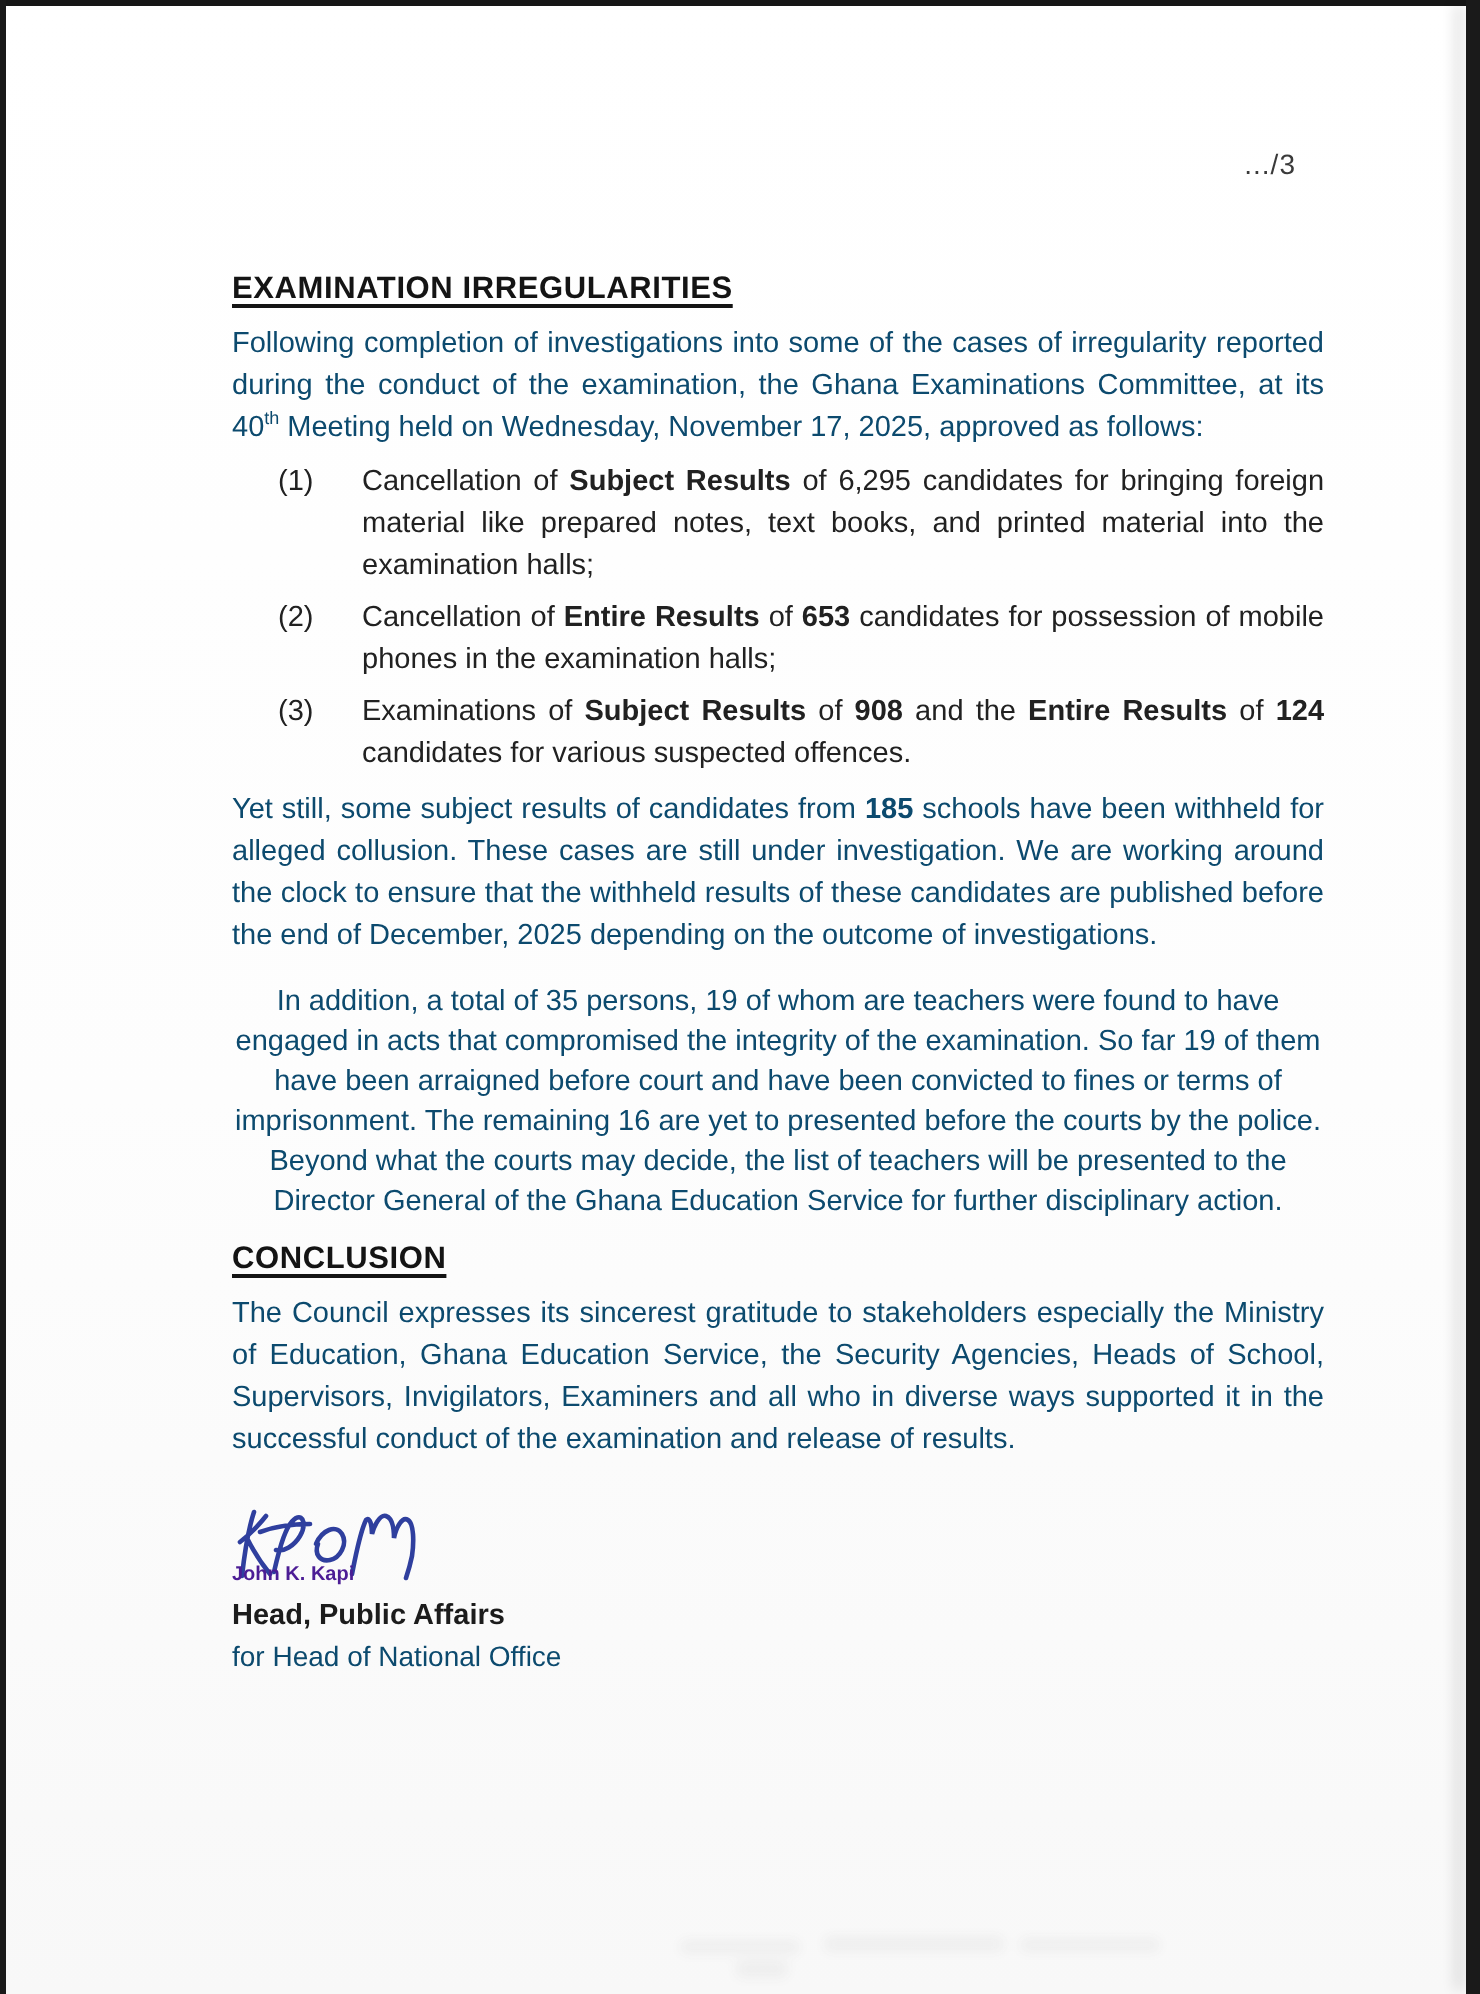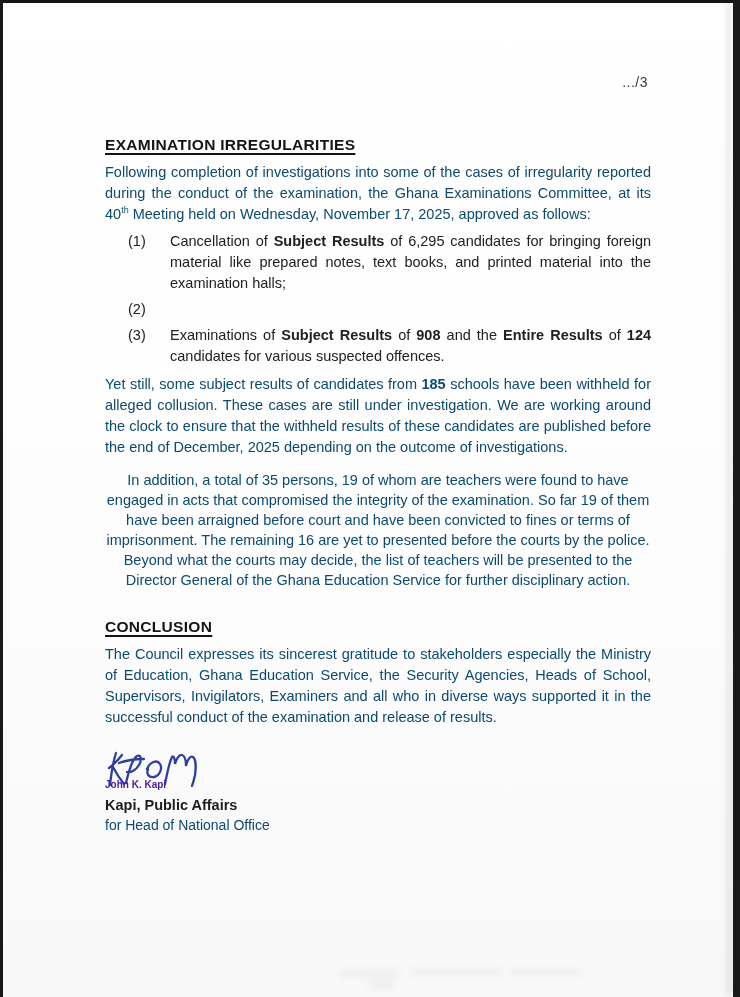--- a/index.html
+++ b/index.html
@@ -18,21 +18,21 @@
   .edge-left  { position:absolute; top:0; left:0; bottom:0; width:3px; background:#191919; }
   .edge-right { position:absolute; top:0; right:0; bottom:0; width:7px; background:#1a1a1a;
                 box-shadow:-7px 0 7px -2px rgba(0,0,0,0.18); }
 
   .pagemark {
     position:absolute; top:74px; left:560px; width:88px;
     text-align:right; font-size:14px; color:#3a3a3a; letter-spacing:0.5px;
   }
 
   .doc {
-    position:absolute; left:105px; top:136px; width:546px;
+    position:absolute; left:116px; top:136px; width:546px;
   }
 
   h1.sec {
     margin:0 0 8px 0;
     font-size:15.5px; font-weight:700; color:#141414;
     letter-spacing:0.3px;
     text-decoration:underline;
     text-decoration-thickness:2px;
     text-underline-offset:3px;
   }
@@ -53,21 +53,21 @@
   }
   .list-item .item-text {
     flex:1; font-size:14.5px; line-height:21px; text-align:justify;
   }
 
   p.withheld { margin-top:7px; }
   p.prosecutions {
     margin-top:12px; line-height:20px; text-align:center;
   }
 
-  h1.sec.conclusion { margin-top:28px; }
+  h1.sec.conclusion { margin-top:10px; }
   .conclusion-wrap { margin-top:10px; }
   .conclusion-wrap p.body { margin-top:7px; }
 
   .signature-block { margin-top:20px; position:relative; }
   .sig-svg { display:block; margin:0 0 -13px -3px; }
   .sig-name  { font-size:10px; font-weight:700; line-height:20px; color:#4c1d95; }
   .sig-title { font-size:14.5px; font-weight:700; line-height:20px; color:#1c1c1c; }
   .sig-cap   { font-size:14px;  font-weight:400; line-height:20px; color:#0c4a6e; }
 
   
@@ -94,20 +94,21 @@
 
   <p class="body gap-after"><span>Following completion of investigations into some of the cases of irregularity reported during the conduct of the examination, the Ghana Examinations Committee, at its 40</span><sup>th</sup><span> Meeting held on Wednesday, November 17, 2025, approved as follows:</span></p>
 
   <div class="list">
     <div class="list-item">
       <span class="marker">(1)</span>
       <span class="item-text"><span>Cancellation of </span><span style="font-weight: 700;">Subject Results</span><span> of </span><span style="font-weight: 400; margin-top: 37px;">6,295</span><span> candidates for bringing foreign material like prepared notes, text books, and printed material into the examination halls;</span></span>
     </div>
     <div class="list-item">
       <span class="marker">(2)</span>
+      <span class="item-text"><span>Cancellation of </span><span style="font-weight: 700;">Entire Results</span><span> of </span><span style="font-weight: 700;">653</span><span> candidates for possession of mobile phones in the examination halls;</span></span>
     </div>
     <div class="list-item">
       <span class="marker">(3)</span>
       <span class="item-text"><span>Examinations of </span><span style="font-weight: 700;">Subject Results</span><span> of </span><span style="font-weight: 700;">908</span><span> and the </span><span style="font-weight: 700;">Entire Results</span><span> of </span><span style="font-weight: 700;">124</span><span> candidates for various suspected offences.</span></span>
     </div>
   </div>
 
   <p class="body withheld"><span>Yet still, some subject results of candidates from </span><span style="font-weight: 700;">185</span><span> schools have been withheld for alleged collusion. These cases are still under investigation. We are working around the clock to ensure that the withheld results of these candidates are published before the end of December, 2025 depending on the outcome of investigations.</span></p>
 
   <p class="body prosecutions"><span>In addition, a total of 35 persons, 19 of whom are teachers were found to have engaged in acts that compromised the integrity of the examination. So far 19 of them have been arraigned before court and have been convicted to fines or terms of imprisonment. The remaining 16 are yet to presented before the courts by the police. Beyond what the courts may decide, the list of teachers will be presented to the Director General of the Ghana Education Service for further disciplinary action.</span></p>
@@ -118,21 +119,21 @@
   </div>
 
   <div class="signature-block">
     <svg class="sig-svg" width="100" height="40" viewBox="0 0 100 40" fill="none">
       <path stroke="#2f3f9e" stroke-width="2.3" stroke-linecap="round" fill="none" d="M8,37 C9,28 11,14 14,5 M7,20 C11,17 16,12 20,7 M11,19 C14,25 18,31 22,36"></path>
       <path stroke="#2f3f9e" stroke-width="2.3" stroke-linecap="round" fill="none" d="M24,35 C27,22 30,11 35,8 C39,6 40,12 37,17 C34,22 29,25 25,24 M17,15 C25,12 34,11 42,11"></path>
       <path stroke="#2f3f9e" stroke-width="2.3" stroke-linecap="round" fill="none" d="M45,21 C48,14 55,11 58,16 C61,21 57,28 52,29 C47,30 44,26 46,21"></path>
       <path stroke="#2f3f9e" stroke-width="2.3" stroke-linecap="round" fill="none" d="M63,36 C65,26 67,15 70,9 C72,7 73,12 73,16 C74,12 77,6 80,7 C83,8 84,13 84,18 C85,13 88,7 91,9 C94,11 94,20 93,27 C92,32 91,35 90,38"></path>
     </svg>
     <div class="sig-name">John K. Kapi</div>
-    <div class="sig-title">Kapi, Public Affairs</div>
+    <div class="sig-title">Head, Public Affairs</div>
     <div class="sig-cap">for Head of National Office</div>
   </div>
 
 </div>
 
 <div class="bleed">
     <i></i>
     <i></i>
     <i></i>
     <i></i>

